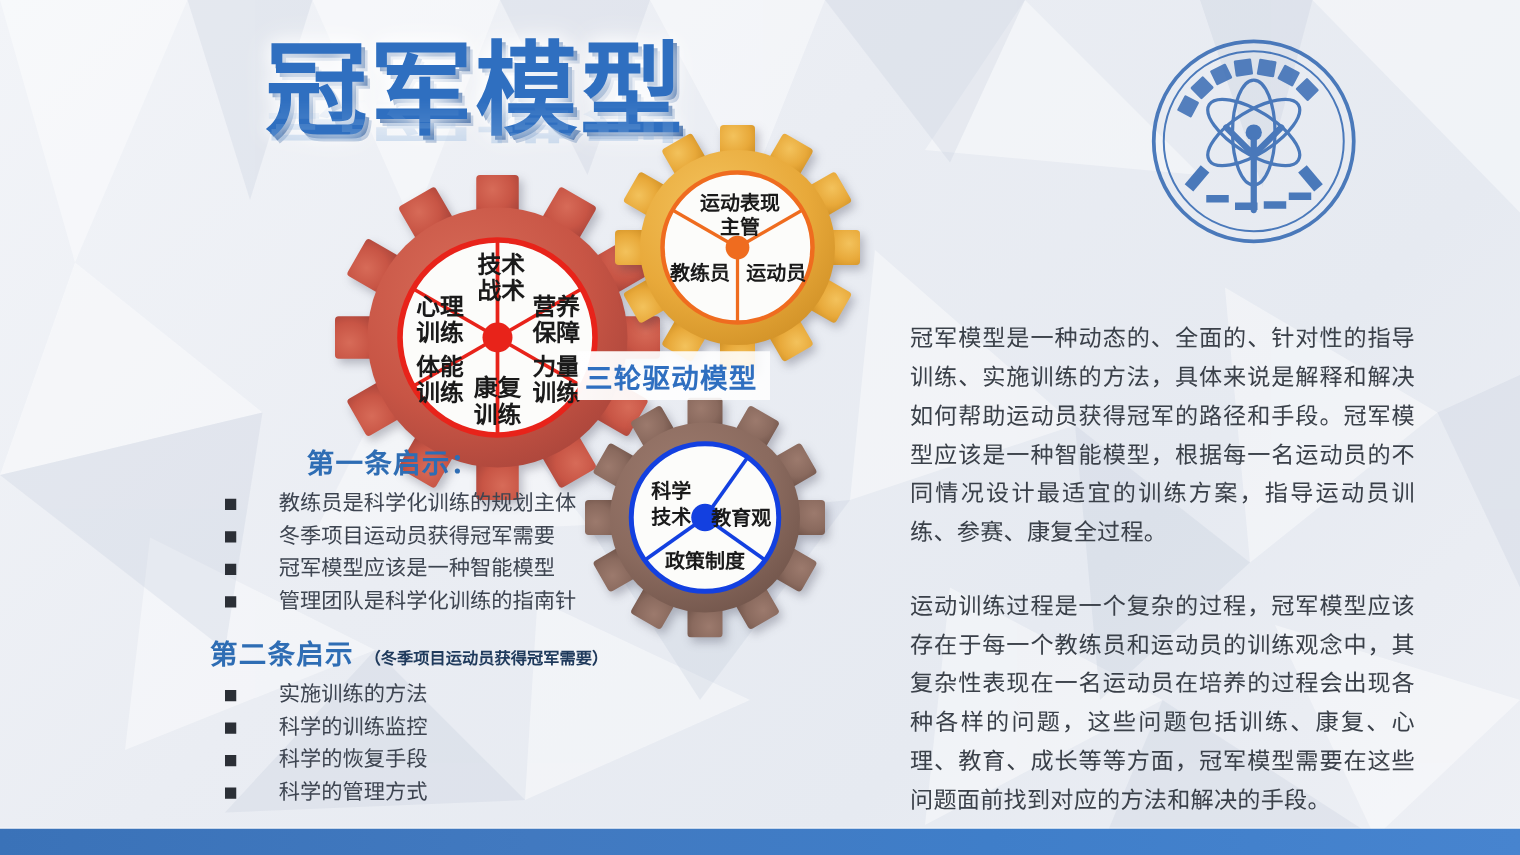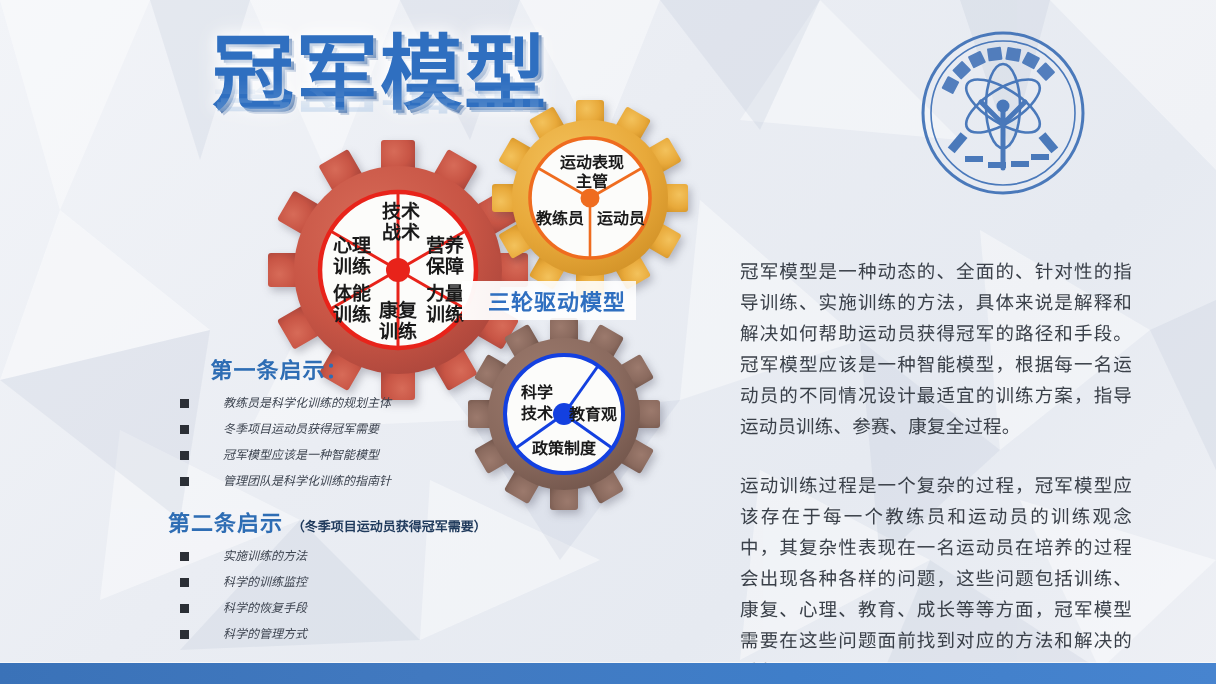--- a/index.html
+++ b/index.html
@@ -47,54 +47,53 @@
   #gear-red{left:268px;top:140px;width:260px;height:260px;}
   #gear-orange{left:492px;top:100px;width:196px;height:196px;}
   #gear-brown{left:468px;top:318px;width:192px;height:192px;}
   .gear-wrap svg{display:block;width:100%;height:100%;
     filter:drop-shadow(3px 4px 4px rgba(40,40,60,.28));}
   .ghz{font-family:"DejaVu Serif","Liberation Serif",serif;font-weight:bold;fill:#1a1a1a;}
 
   
   #drive-label{
     position:absolute;left:462px;top:281px;
-    padding:3px 10px 4px 26px;
+    padding:3px 10px 4px 6px;
     background:linear-gradient(to right,rgba(255,255,255,.96),rgba(255,255,255,.86));
     color:#2f6fc0;font-weight:bold;font-size:22px;letter-spacing:1px;
     font-family:"DejaVu Sans","Liberation Sans",sans-serif;
     white-space:nowrap;
   }
 
   
   .insight{position:absolute;left:168px;}
   #insight-1{top:352px;text-align:center;}
   #insight-2{top:505px;text-align:center;}
   .ins-head{
     color:#2e6db4;font-weight:bold;font-size:22px;letter-spacing:1px;
     font-family:"DejaVu Sans","Liberation Sans",sans-serif;
     white-space:nowrap;margin-bottom:6px;
   }
   .ins-head .sub{font-size:13px;font-weight:bold;color:#1f3a5c;letter-spacing:0;}
   .ins-list{list-style:none;margin:0;padding:0;}
   .ins-list li{
     display:flex;align-items:center;
-    font-size:12px;color:#3d4450;line-height:26px;
+    font-size:17px;color:#3d4450;line-height:26px;
     font-family:"DejaVu Sans","Liberation Sans",sans-serif;
     white-space:nowrap;
-    font-style:italic;
   }
   .bullet{
     width:9px;height:9px;background:#2b2f36;display:inline-block;
     margin-left:12px;margin-right:34px;flex:none;
   }
 
   
   #right-text{position:absolute;left:728px;top:256px;width:404px;}
   #right-text p{
-    margin:0 0 28px 12px;
+    margin:0 0 28px 0;
     font-size:18.5px;line-height:31px;color:#3a4049;
     font-family:"DejaVu Sans","Liberation Sans",sans-serif;
     text-align:justify;letter-spacing:.2px;
   }
   #right-text p:last-child{margin-bottom:0;}
 
   
   #footer-bar{
     position:absolute;left:0;bottom:0;width:1216px;height:21px;
     background:linear-gradient(to right,#3a72b8 0%,#4179c0 35%,#3f7ec9 65%,#4784cf 100%);

